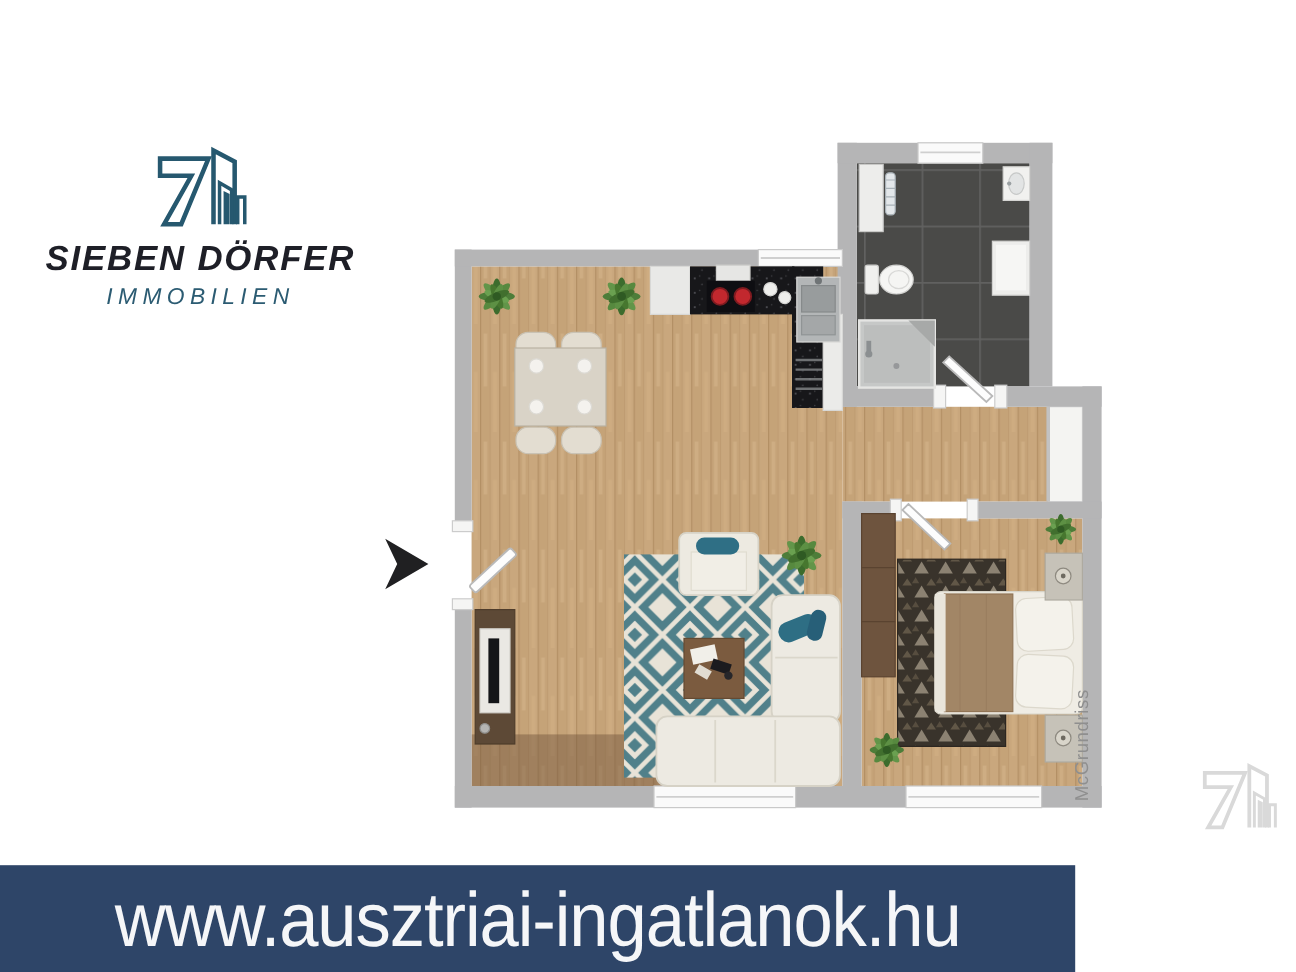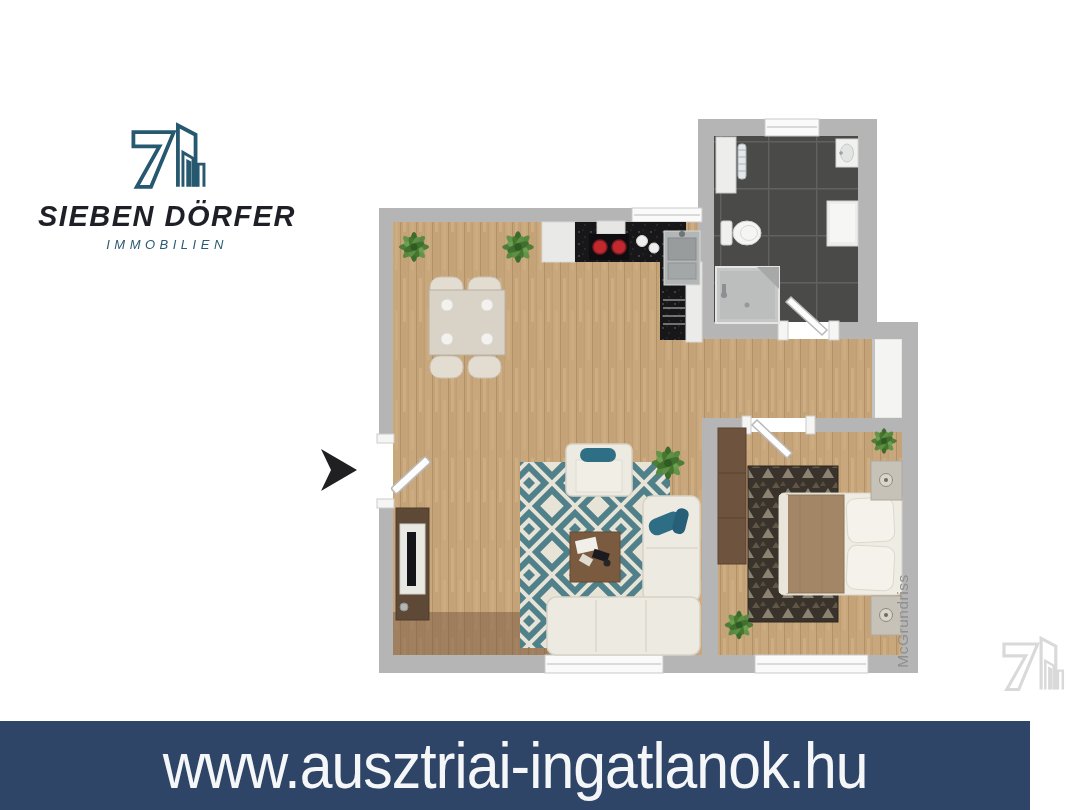--- a/index.html
+++ b/index.html
@@ -10,37 +10,37 @@
     background:#ffffff; overflow:hidden;
   }
   
   .logo-block { position:absolute; left:38px; top:104px; width:258px; text-align:center;font-style:italic; }
   .logo-icon { display:block; margin:0 auto 6px auto; color:#26586F; }
   .brand-line1 {
     font-size:29px; font-weight:bold; letter-spacing:1.5px;
     color:#1E1F27; white-space:nowrap;
   }
   .brand-line2 {
-    margin-top:4px; font-size:13px; font-weight:400; letter-spacing:4.5px;
+    margin-top:4px; font-size:19px; font-weight:400; letter-spacing:4.5px;
     color:#2B5B72; white-space:nowrap;
   }
   
   .plan { position:absolute; left:300px; top:98px; }
   
   .mcgrundriss {
     position:absolute; left:826px; top:609px; width:160px; height:24px;
     transform:rotate(-90deg);
     font-size:15.5px; color:#8F8F8F; letter-spacing:0.5px; text-align:center;
     white-space:nowrap;
   }
   
   .wm-logo { position:absolute; left:997px; top:622px; color:#D9D9D9; }
   
   .banner {
-    position:absolute; left:0; top:721px; width:1030px; height:89px;
+    position:absolute; left:0; top:721px; width:896px; height:89px;
     background:#2E4568; display:flex; align-items:center; justify-content:center;
   }
   .banner-url {
     color:#F5F6F8; font-size:64px; font-weight:400; letter-spacing:-1px;
     transform:scaleX(0.92); white-space:nowrap;
   }
 </style>
 </head>
 <body>
 

